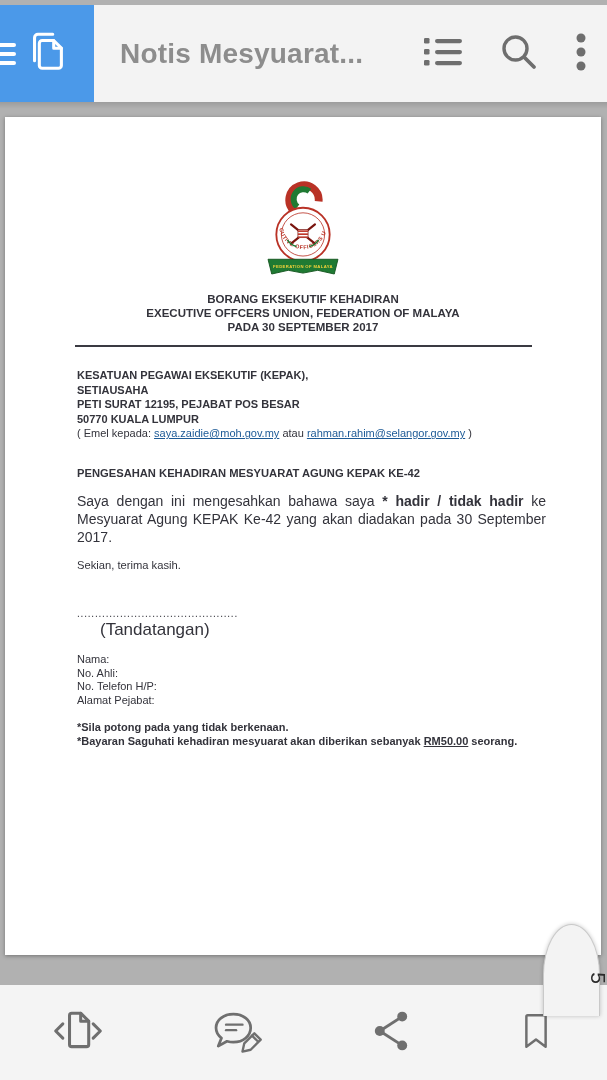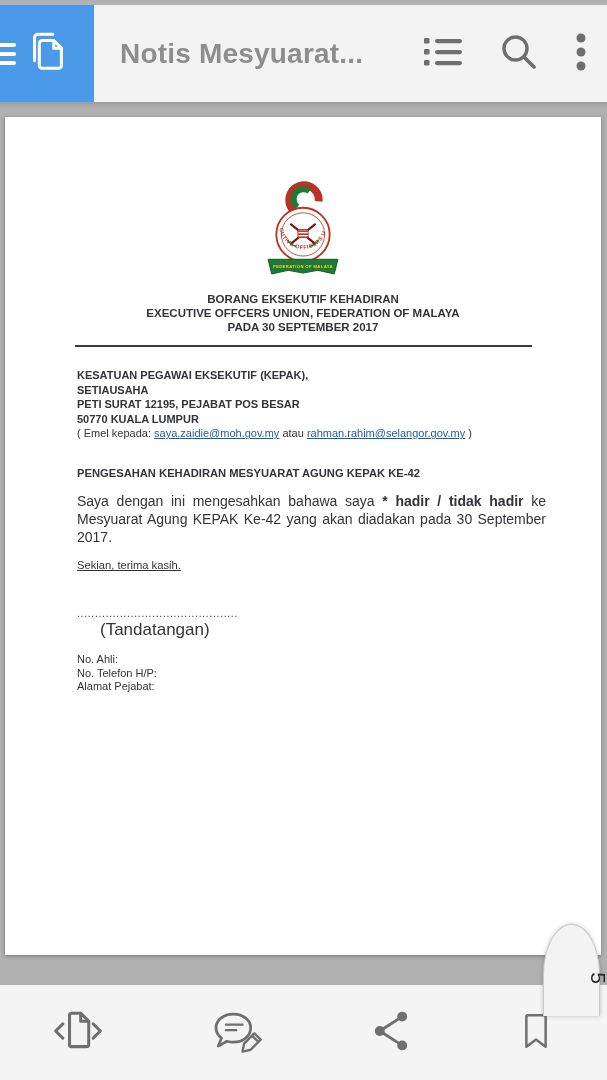--- a/index.html
+++ b/index.html
@@ -40,21 +40,21 @@
   .logo-wrap { width:92px; margin:62px auto 0; text-align:center; }
   .doc-header { margin-top:11px; text-align:center; font-size:11.5px; font-weight:bold; line-height:14px; }
   .doc-header .italic { }
   .doc-hr { margin:11px 0 0 70px; width:457px; border-top:2px solid #3a3a42; }
   .recipient { margin:21px 55px 0 72px; font-size:11px; line-height:14.6px; font-weight:bold; }
   .email-line { font-weight:normal; }
   .email-link { color:#1d5a96; text-decoration:underline; cursor:pointer; }
   .subject { margin:26px 0 0 72px; font-size:11.2px; font-weight:bold; }
   .para { margin:13px 55px 0 72px; font-size:14px; line-height:18px; text-align:justify; }
   .para .bold { font-weight:bold; }
-  .para2 { margin:13px 2px 0 72px; font-size:11.2px;text-decoration:underline; }
+  .para2 { margin:13px 2px 0 72px; font-size:11.2px; }
   .sig-dots { margin:37px 0 0 72px; font-size:10px; letter-spacing:.8px; }
   .sig-label { margin:1px 0 0 95px; font-size:17px; }
   .fields { margin:13px 0 0 72px; font-size:11px; line-height:13.6px; }
   .footnotes { margin:13px 0 0 72px; font-size:11px; font-weight:bold; line-height:14px; }
   .u { text-decoration:underline; }
   
   .scroll-handle {
     position:absolute; top:924px; right:7px; width:57px; height:92px;
     background:#f3f3f3; border:1px solid #c9c9c9; border-bottom:none;
     border-radius:50% 50% 0 0 / 55% 55% 0 0;
@@ -186,25 +186,30 @@
       <div class="subject">PENGESAHAN KEHADIRAN MESYUARAT AGUNG KEPAK KE-42</div>
 
       <div class="para"><span>Saya dengan ini mengesahkan bahawa saya </span><span class="bold">* hadir / tidak hadir</span><span> ke Mesyuarat Agung KEPAK Ke-42 yang akan diadakan pada 30 September 2017.</span></div>
 
       <div class="para2">Sekian, terima kasih.</div>
 
       <div class="sig-dots">.............................................</div>
       <div class="sig-label">(Tandatangan)</div>
 
       <div class="fields">
+        <div>Nama:</div>
         <div>No. Ahli:</div>
         <div>No. Telefon H/P:</div>
         <div>Alamat Pejabat:</div>
       </div>
 
+      <div class="footnotes">
+        <div>*Sila potong pada yang tidak berkenaan.</div>
+        <div><span>*Bayaran Saguhati kehadiran mesyuarat akan diberikan sebanyak </span><span class="u">RM50.00</span><span> seorang.</span></div>
+      </div>
 
     </div>
   </div>
 
   <div class="scroll-handle">
     <div class="num">5</div>
   </div>
 
   <footer class="bottombar">
     <button class="icon-btn">

